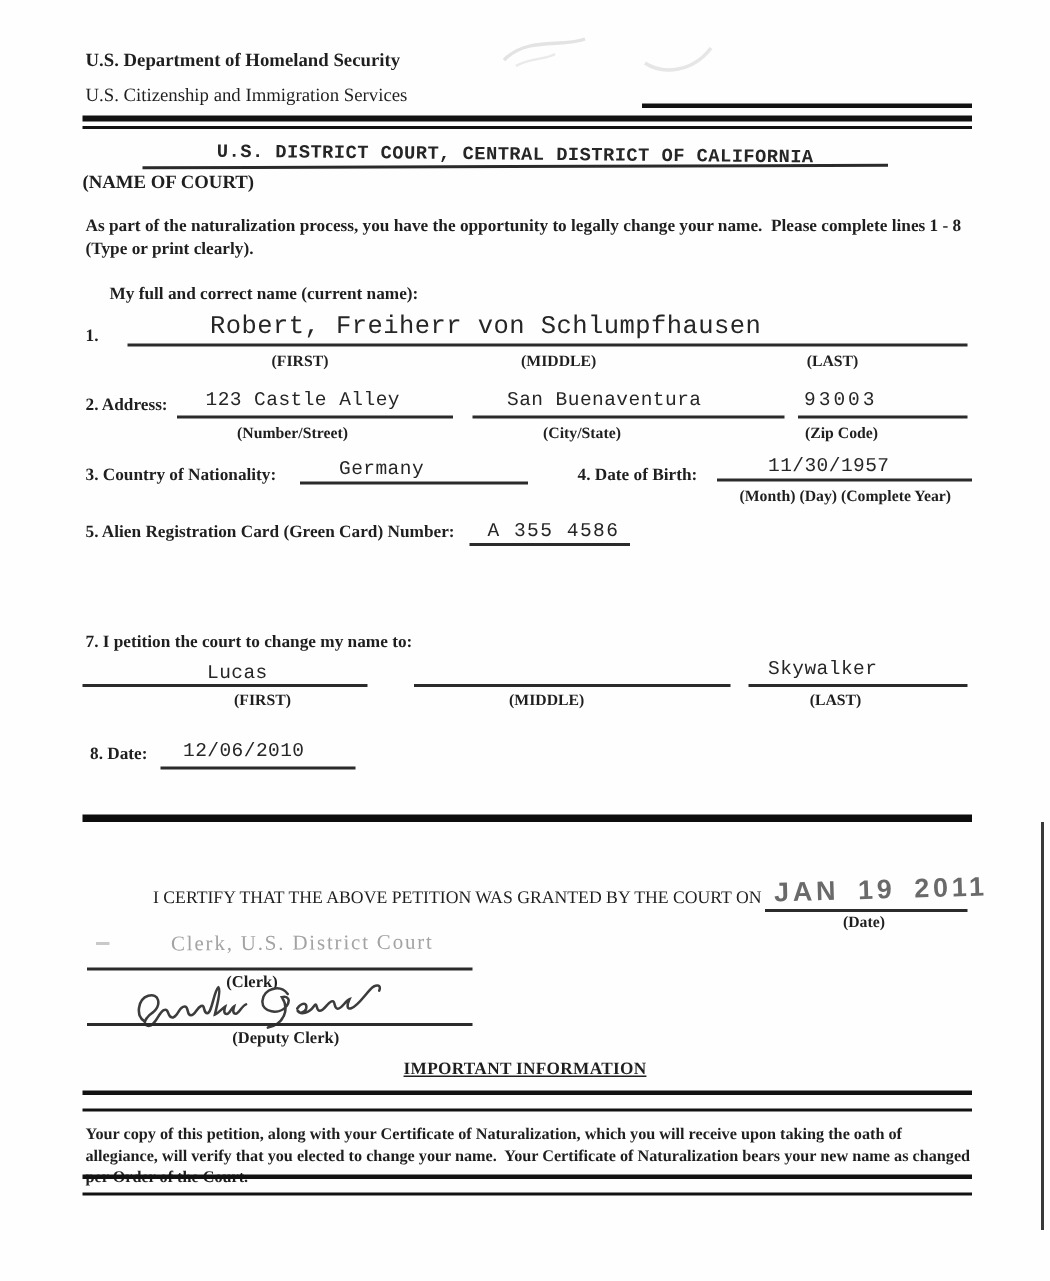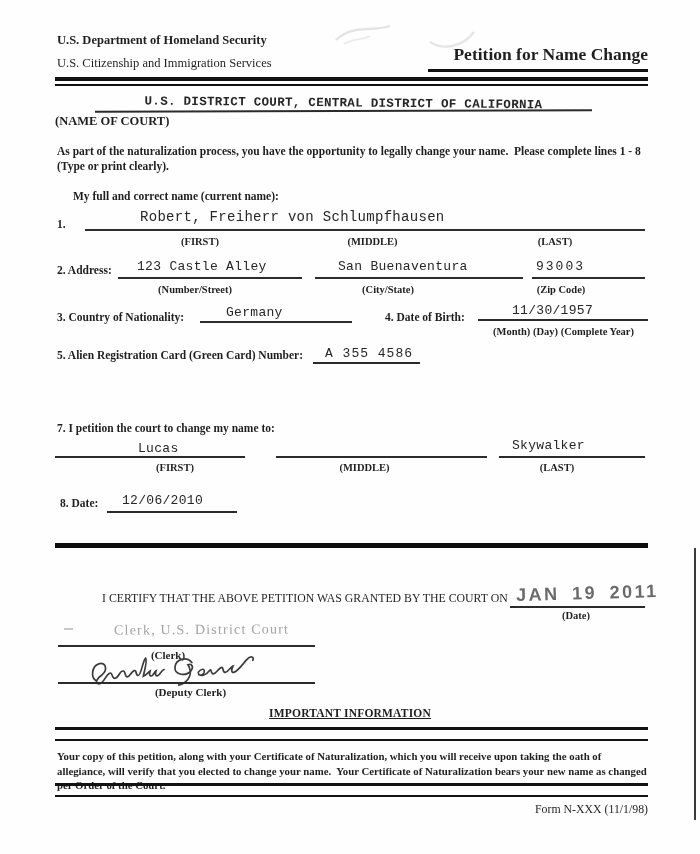--- a/index.html
+++ b/index.html
@@ -31,34 +31,33 @@
 <div class="page">
 
   <svg class="abs" style="left:330px;top:12px;" width="170" height="42">
     <path d="M6,28 C22,12 44,20 60,14" stroke="#cccccc" stroke-width="2.2" fill="none" opacity="0.55"></path>
     <path d="M14,32 C24,26 34,28 40,24" stroke="#d6d6d6" stroke-width="1.6" fill="none" opacity="0.5"></path>
     <path d="M100,30 C112,38 132,36 144,20" stroke="#d2d2d2" stroke-width="2.4" fill="none" opacity="0.55"></path>
   </svg>
 
   <div class="abs sb" style="left:57px;top:33px;font-size:12.5px;">U.S. Department of Homeland Security</div>
   <div class="abs sr" style="left:57px;top:56px;font-size:12.5px;">U.S. Citizenship and Immigration Services</div>
-  <div class="abs sb" style="left:380px;top:47px;width:268px;font-size:17.5px;text-align:right;">Petition for Name Change</div>
   <div class="rule" style="left:428px;top:69px;width:220px;height:3px;"></div>
   <div class="rule" style="left:55px;top:77px;width:593px;height:3.5px;"></div>
   <div class="rule" style="left:55px;top:84px;width:593px;height:1.5px;"></div>
 
   <div class="abs mono" style="left:95px;top:94px;width:497px;text-align:center;font-weight:bold;font-size:12.5px;transform:rotate(0.55deg);transform-origin:left center;">U.S. DISTRICT COURT, CENTRAL DISTRICT OF CALIFORNIA</div>
   <div class="hline" style="left:95px;top:110px;width:497px;height:1.8px;transform:rotate(-0.2deg);"></div>
   <div class="abs sb" style="left:55px;top:114px;width:593px;text-align:left;font-size:12.5px;">(NAME OF COURT)</div>
 
   <div class="abs sb" style="left:57px;top:144px;width:595px;">As part of the naturalization process, you have the opportunity to legally change your name.  Please complete lines 1 - 8 (Type or print clearly).</div>
   <div class="abs sb" style="left:73px;top:189px;">My full and correct name (current name):</div>
 
   <div class="abs sb" style="left:57px;top:217px;">1.</div>
-  <div class="abs mono" style="left:140px;top:209px;font-size:14px;">Robert, Freiherr von Schlumpfhausen</div>
+  <div class="abs mono" style="left:140px;top:209px;font-size:17px;">Robert, Freiherr von Schlumpfhausen</div>
   <div class="hline" style="left:85px;top:229px;width:560px;"></div>
   <div class="abs lbl" style="left:160px;top:236px;width:80px;">(FIRST)</div>
   <div class="abs lbl" style="left:330px;top:236px;width:85px;">(MIDDLE)</div>
   <div class="abs lbl" style="left:515px;top:236px;width:80px;">(LAST)</div>
 
   <div class="abs sb" style="left:57px;top:263px;">2. Address:</div>
   <div class="abs mono" style="left:137px;top:259px;">123 Castle Alley</div>
   <div class="abs mono" style="left:338px;top:259px;text-align:center;">San Buenaventura</div>
   <div class="abs mono" style="left:536px;top:259px;letter-spacing:2px;">93003</div>
   <div class="hline" style="left:118px;top:277px;width:184px;"></div>
@@ -123,17 +122,16 @@
   <div class="abs imp" style="left:230px;top:707px;width:240px;">IMPORTANT INFORMATION</div>
 
   <div class="rule" style="left:55px;top:727px;width:593px;height:3px;"></div>
   <div class="rule" style="left:55px;top:739px;width:593px;height:2px;"></div>
 
   <div class="abs sb" style="left:57px;top:749px;width:595px;font-size:10.8px;line-height:14.5px;">Your copy of this petition, along with your Certificate of Naturalization, which you will receive upon taking the oath of allegiance, will verify that you elected to change your name.  Your Certificate of Naturalization bears your new name as changed per Order of the Court.</div>
 
   <div class="rule" style="left:55px;top:783px;width:593px;height:3px;"></div>
   <div class="rule" style="left:55px;top:795px;width:593px;height:2px;"></div>
 
-  <div class="abs sr" style="left:450px;top:802px;width:198px;font-size:11.8px;text-align:right;">Form N-XXX (11/1/98)</div>
 
   <div class="abs" style="left:694px;top:548px;width:1.5px;height:272px;background:#3a3a3a;"></div>
 
 </div>
 
 </body></html>

